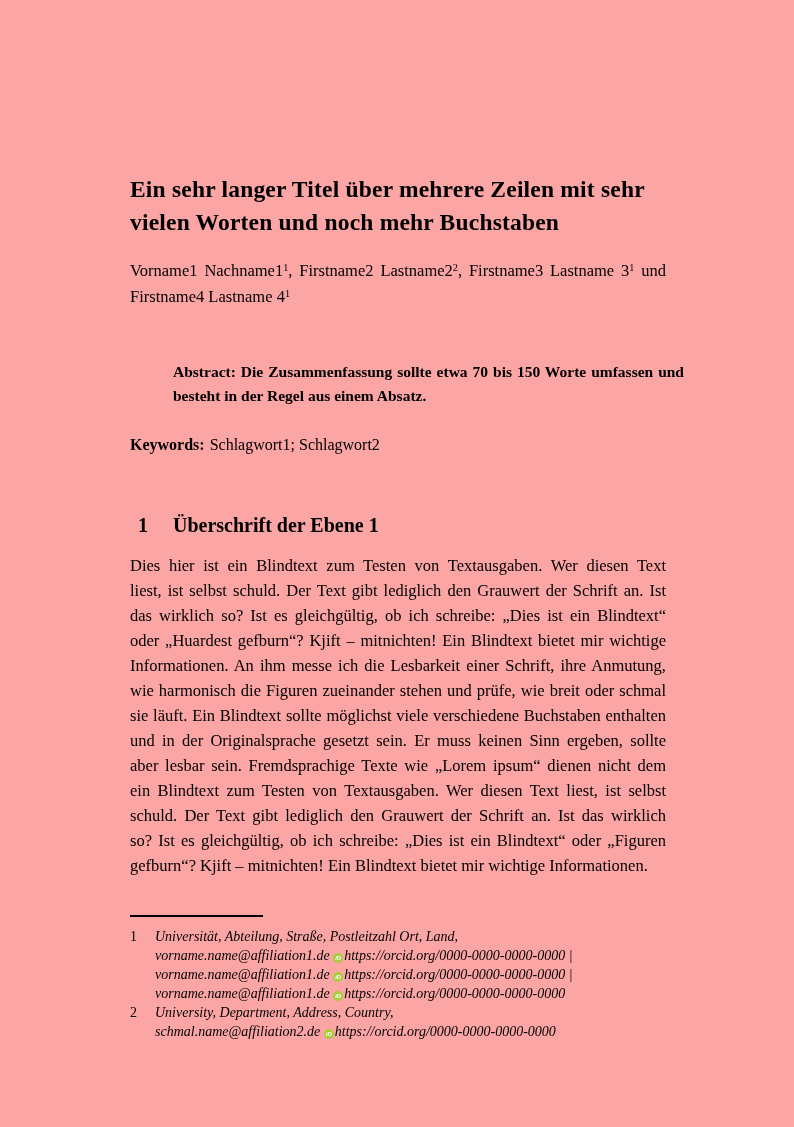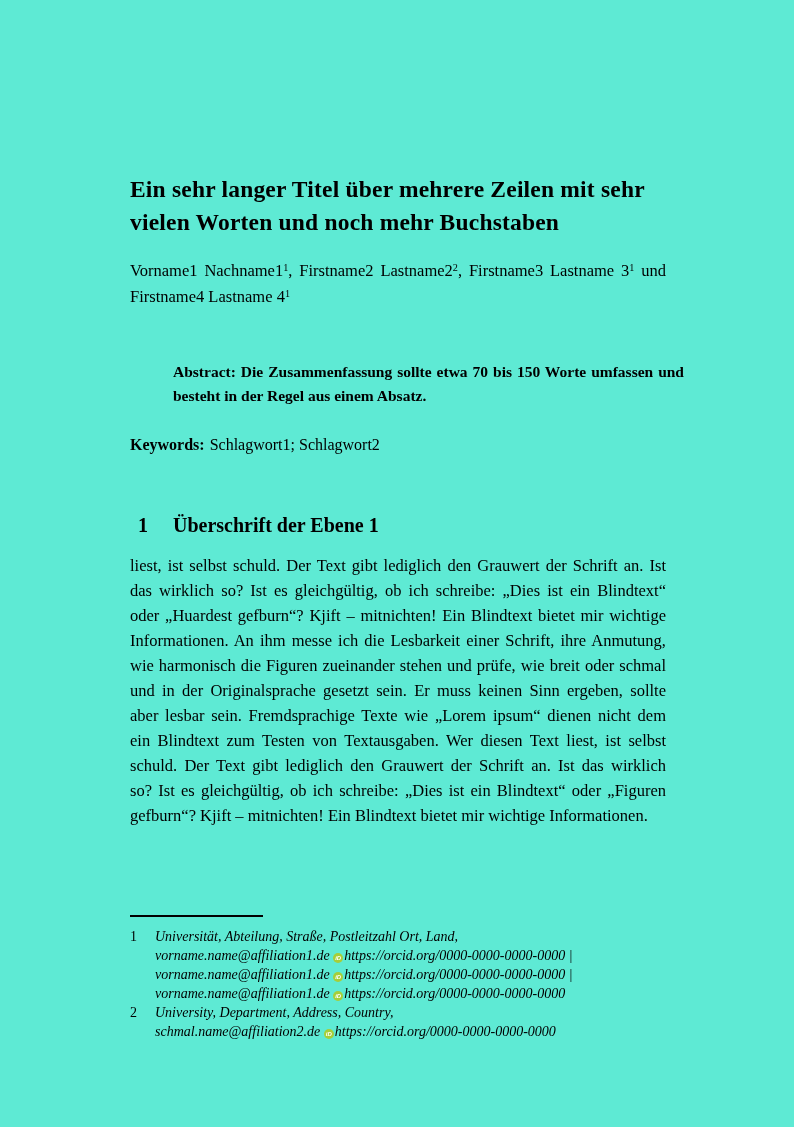--- a/index.html
+++ b/index.html
@@ -1,20 +1,20 @@
 <!DOCTYPE html>
 <html><head>
 <meta charset="utf-8">
 <style>
   html,body { margin:0; padding:0; background:#e8e8e8; }
   .page {
     position:relative;
     width:794px; height:1127px;
     margin:0 auto;
-    background:#5eead4;
+    background:#fca5a5;
     color:#000000;
     font-family:"Liberation Serif", serif;
     overflow:hidden;
   }
   
   .title-block { position:absolute; left:130px; top:173px; width:538px; }
   .title { margin:0; font-size:23.5px; font-weight:bold; line-height:33px; letter-spacing:0.2px; }
   .title-line { display:block; }
   
   .authors { position:absolute; left:130px; top:258px; width:536px; font-size:16.5px; line-height:26px; }
@@ -74,25 +74,27 @@
   </div>
 
   <div class="keywords rich"><b>Keywords:</b>Schlagwort1; Schlagwort2</div>
 
   <h2 class="section-heading">
     <span class="sec-num">1</span>
     <span class="sec-title">Überschrift der Ebene 1</span>
   </h2>
 
   <div class="body-text">
+    <span class="body-line">Dies hier ist ein Blindtext zum Testen von Textausgaben. Wer diesen Text</span>
     <span class="body-line">liest, ist selbst schuld. Der Text gibt lediglich den Grauwert der Schrift an. Ist</span>
     <span class="body-line">das wirklich so? Ist es gleichgültig, ob ich schreibe: „Dies ist ein Blindtext“</span>
     <span class="body-line">oder „Huardest gefburn“? Kjift – mitnichten! Ein Blindtext bietet mir wichtige</span>
     <span class="body-line">Informationen. An ihm messe ich die Lesbarkeit einer Schrift, ihre Anmutung,</span>
     <span class="body-line">wie harmonisch die Figuren zueinander stehen und prüfe, wie breit oder schmal</span>
+    <span class="body-line">sie läuft. Ein Blindtext sollte möglichst viele verschiedene Buchstaben enthalten</span>
     <span class="body-line">und in der Originalsprache gesetzt sein. Er muss keinen Sinn ergeben, sollte</span>
     <span class="body-line">aber lesbar sein. Fremdsprachige Texte wie „Lorem ipsum“ dienen nicht dem</span>
     <span class="body-line">ein Blindtext zum Testen von Textausgaben. Wer diesen Text liest, ist selbst</span>
     <span class="body-line">schuld. Der Text gibt lediglich den Grauwert der Schrift an. Ist das wirklich</span>
     <span class="body-line">so? Ist es gleichgültig, ob ich schreibe: „Dies ist ein Blindtext“ oder „Figuren</span>
     <span class="body-line last">gefburn“? Kjift – mitnichten! Ein Blindtext bietet mir wichtige Informationen.</span>
   </div>
 
   <div class="fn-rule"></div>
 

